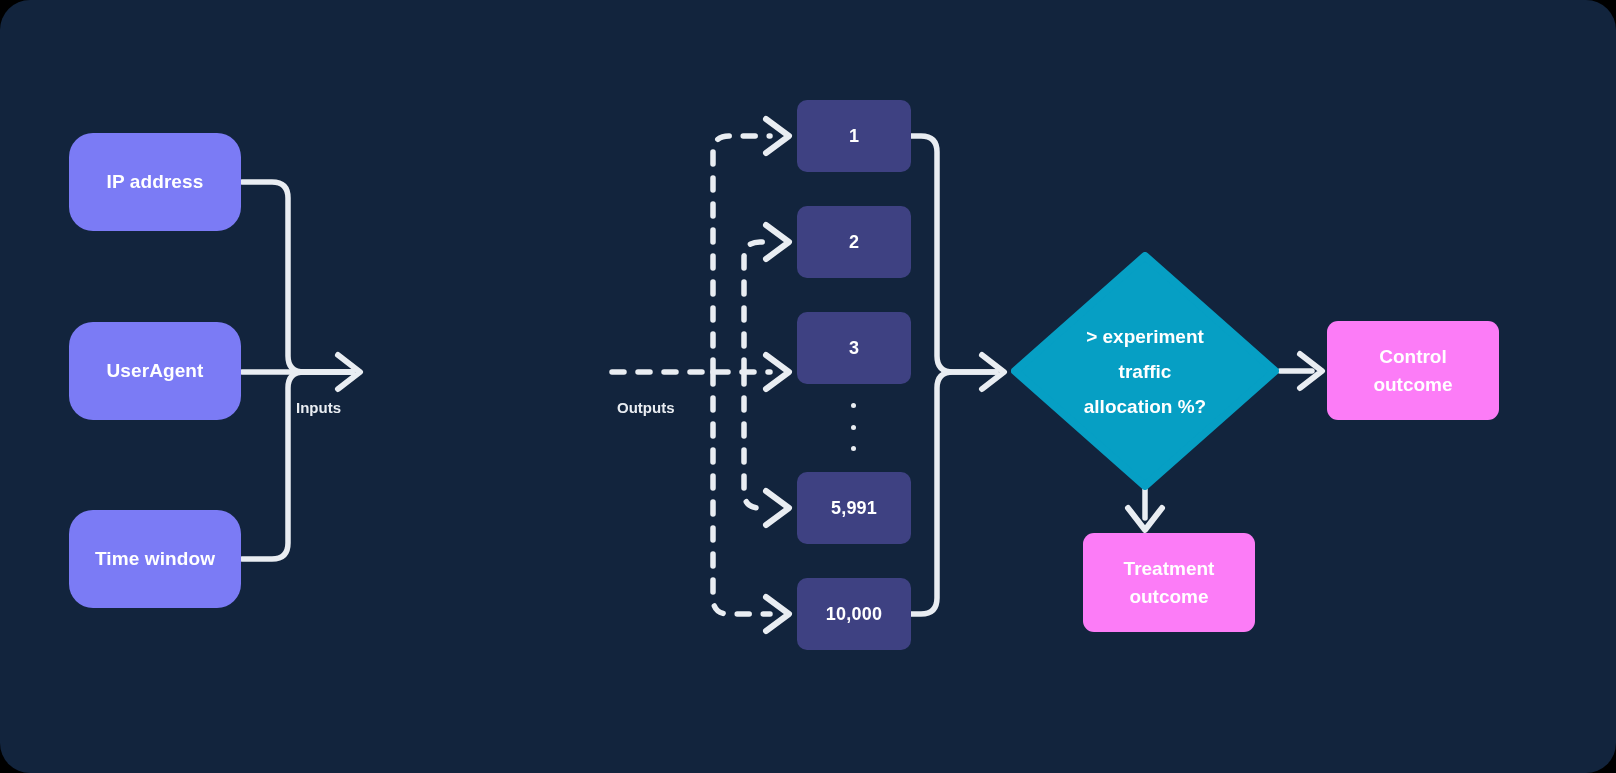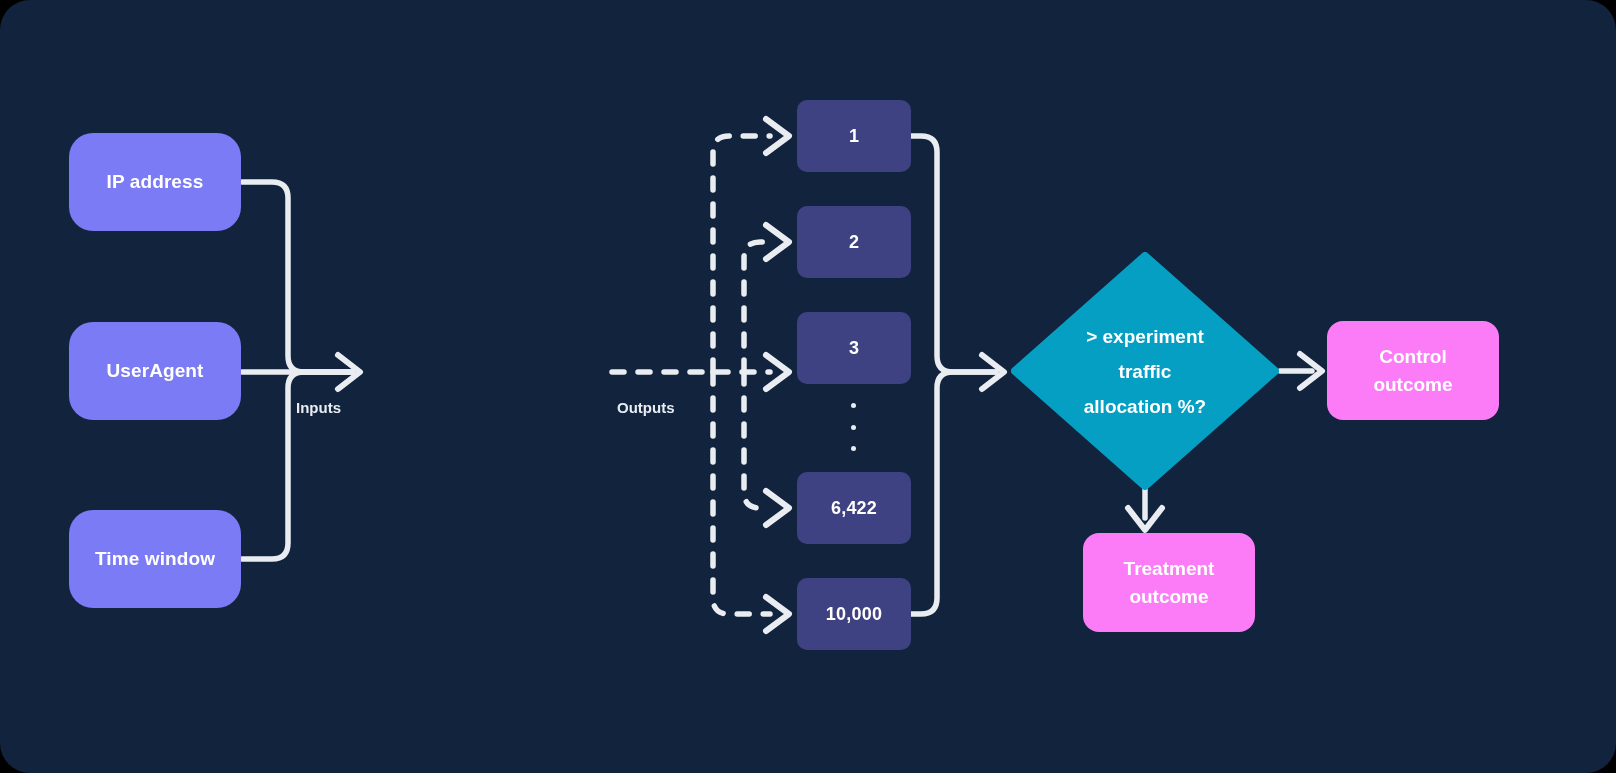--- a/index.html
+++ b/index.html
@@ -97,21 +97,21 @@
     color: #FFFFFF;
     font-weight: bold;
     font-size: 19px;
     text-align: center;
     line-height: 1.0;
     gap: 8px;
   }
   .diamond-label span { display:block; margin: 4px 0; }
   .outcome-box {
     background: #FC7CF7;
-    border-radius: 16px;
+    border-radius: 11px;
     font-size: 19px;
   }
   .outcome-control { width: 172px; height: 99px; }
   .outcome-treatment { width: 172px; height: 99px; margin-left: 24px; }
   .edge-label {
     position: absolute;
     color: #E9EDF2;
     font-size: 15px;
     font-weight: bold;
     z-index: 4;
@@ -214,21 +214,21 @@
     <span>3</span>
   </div>
 
   <div class="ellipsis-dots" style="left:851px; top:403px;">
     <i></i>
     <i></i>
     <i></i>
   </div>
 
   <div class="node bucket-box" style="left:797px; top:472px;">
-    <span>6,422</span>
+    <span>5,991</span>
   </div>
   <div class="node bucket-box" style="left:797px; top:578px;">
     <span>10,000</span>
   </div>
 
   <div class="diamond-wrap" style="left:1011px; top:252px;">
     <svg class="diamond-shape" viewBox="0 0 268 238" xmlns="http://www.w3.org/2000/svg">
       <path d="M 134 4 L 264 119 L 134 234 L 4 119 Z" fill="#069FC4" stroke="#069FC4" stroke-width="8" stroke-linejoin="round"></path>
     </svg>
     <div class="diamond-label">

